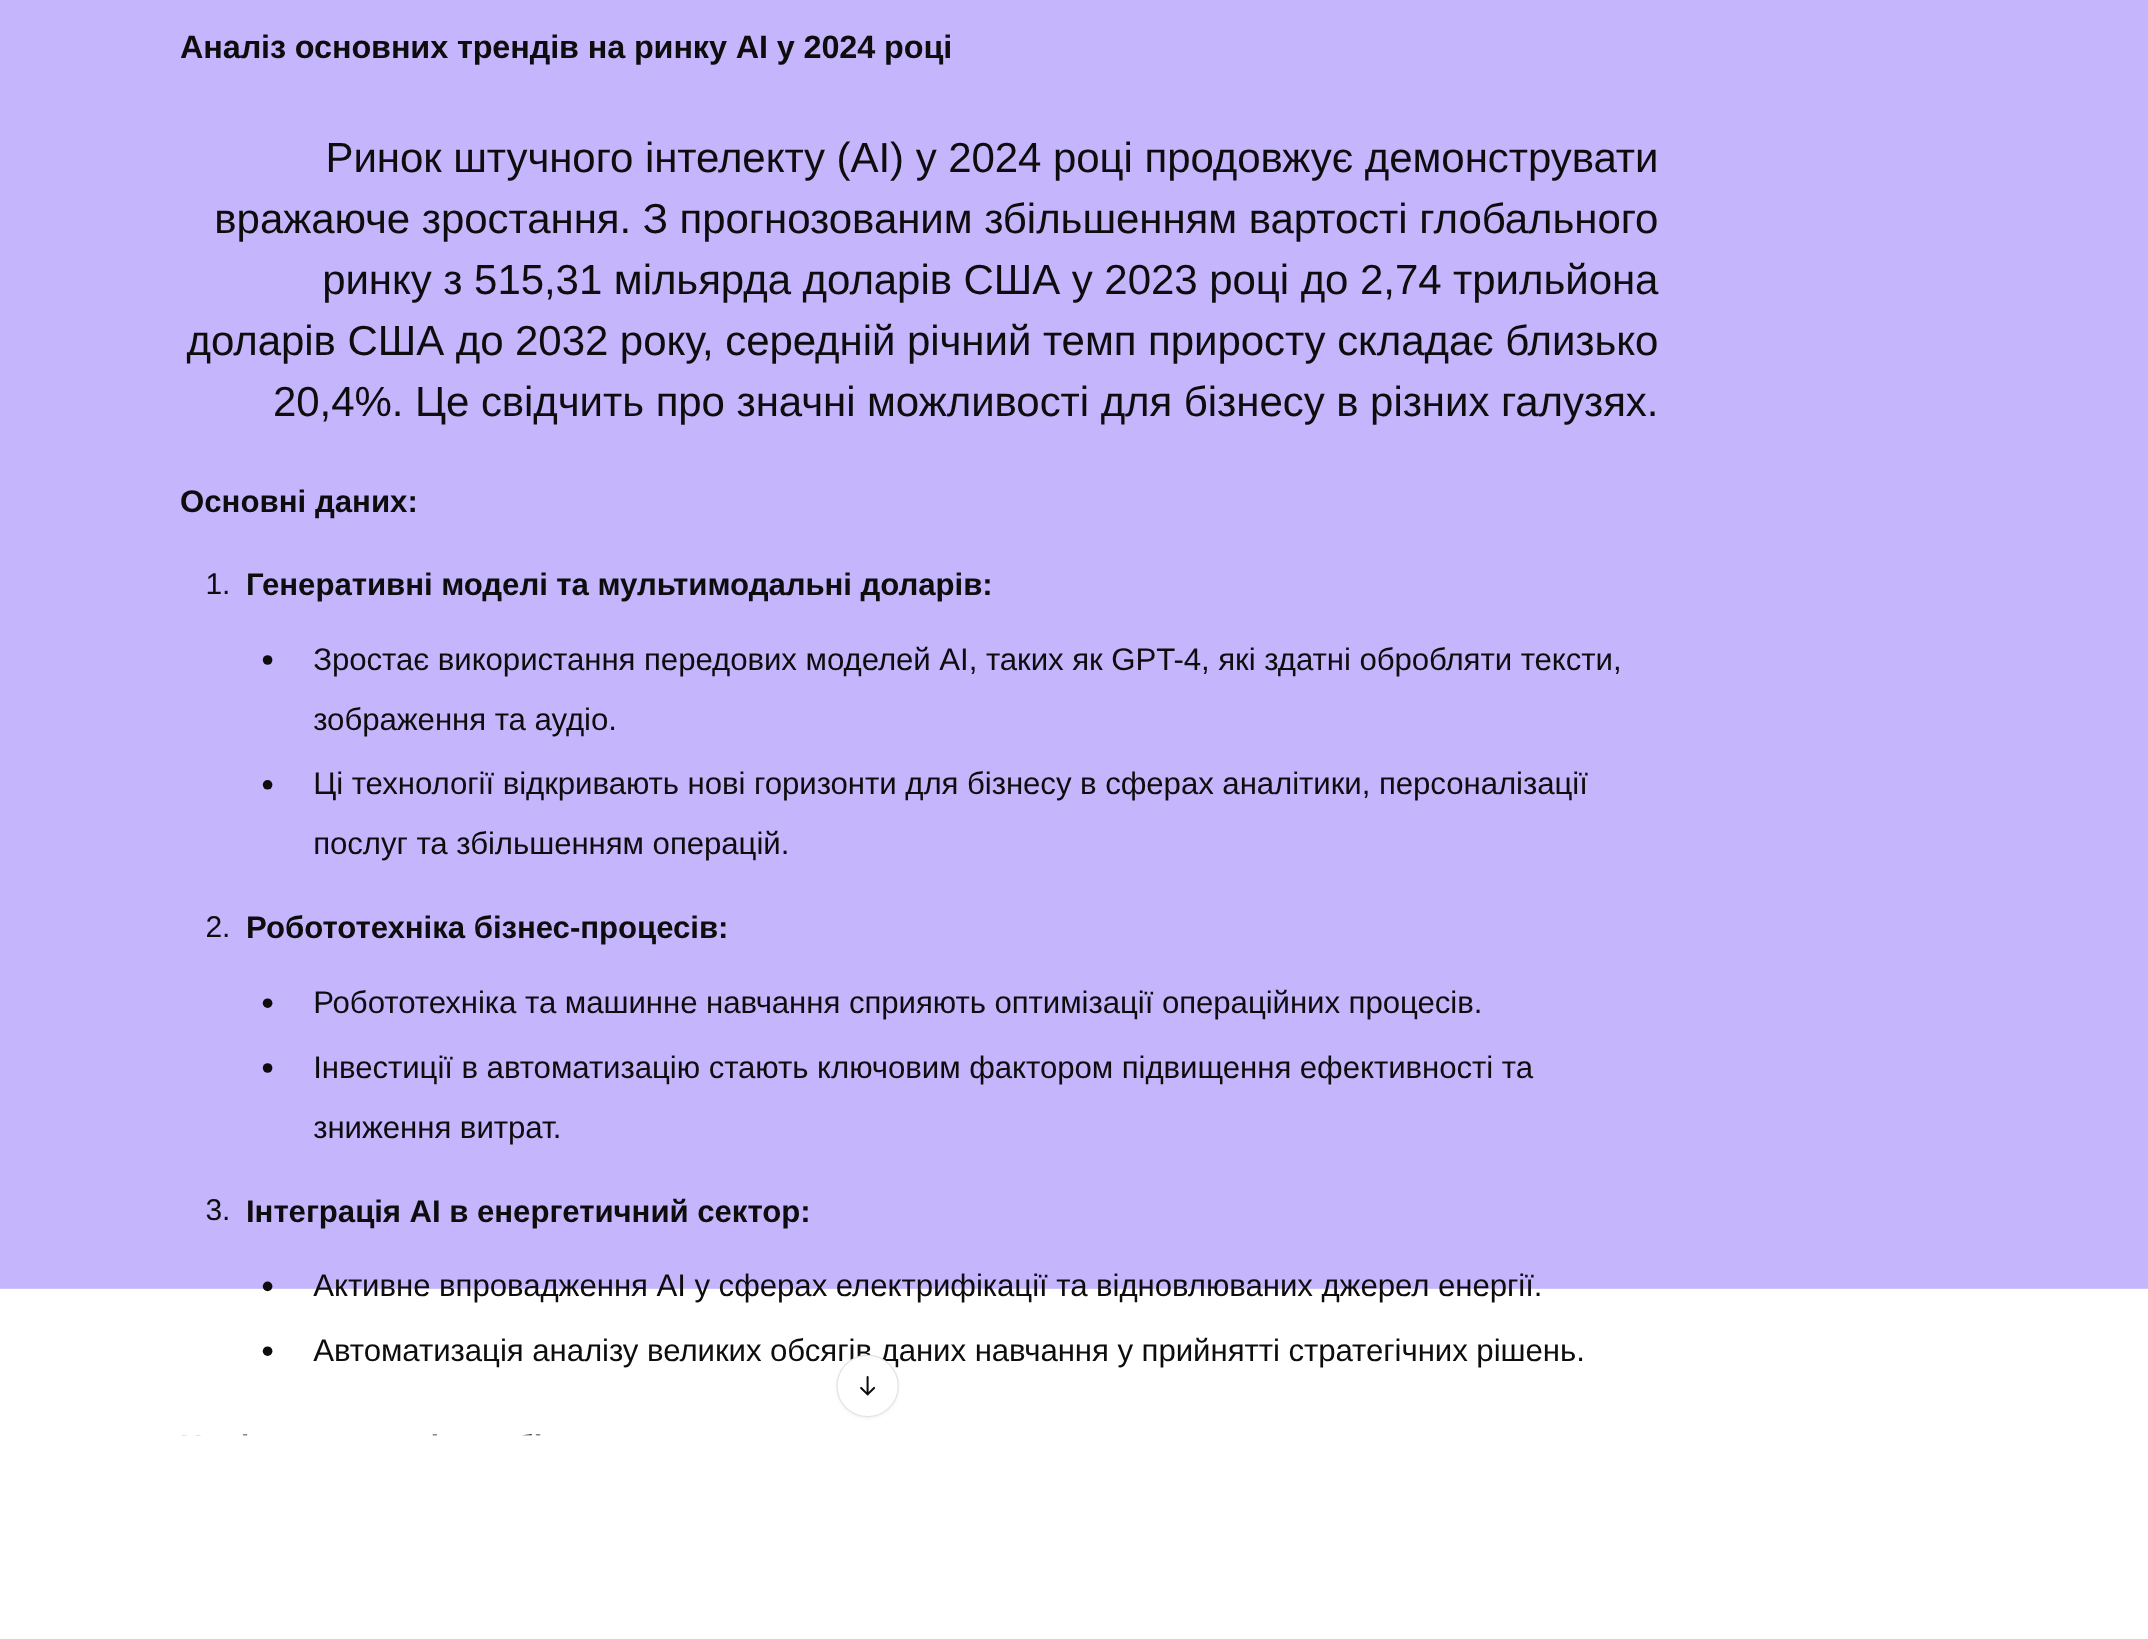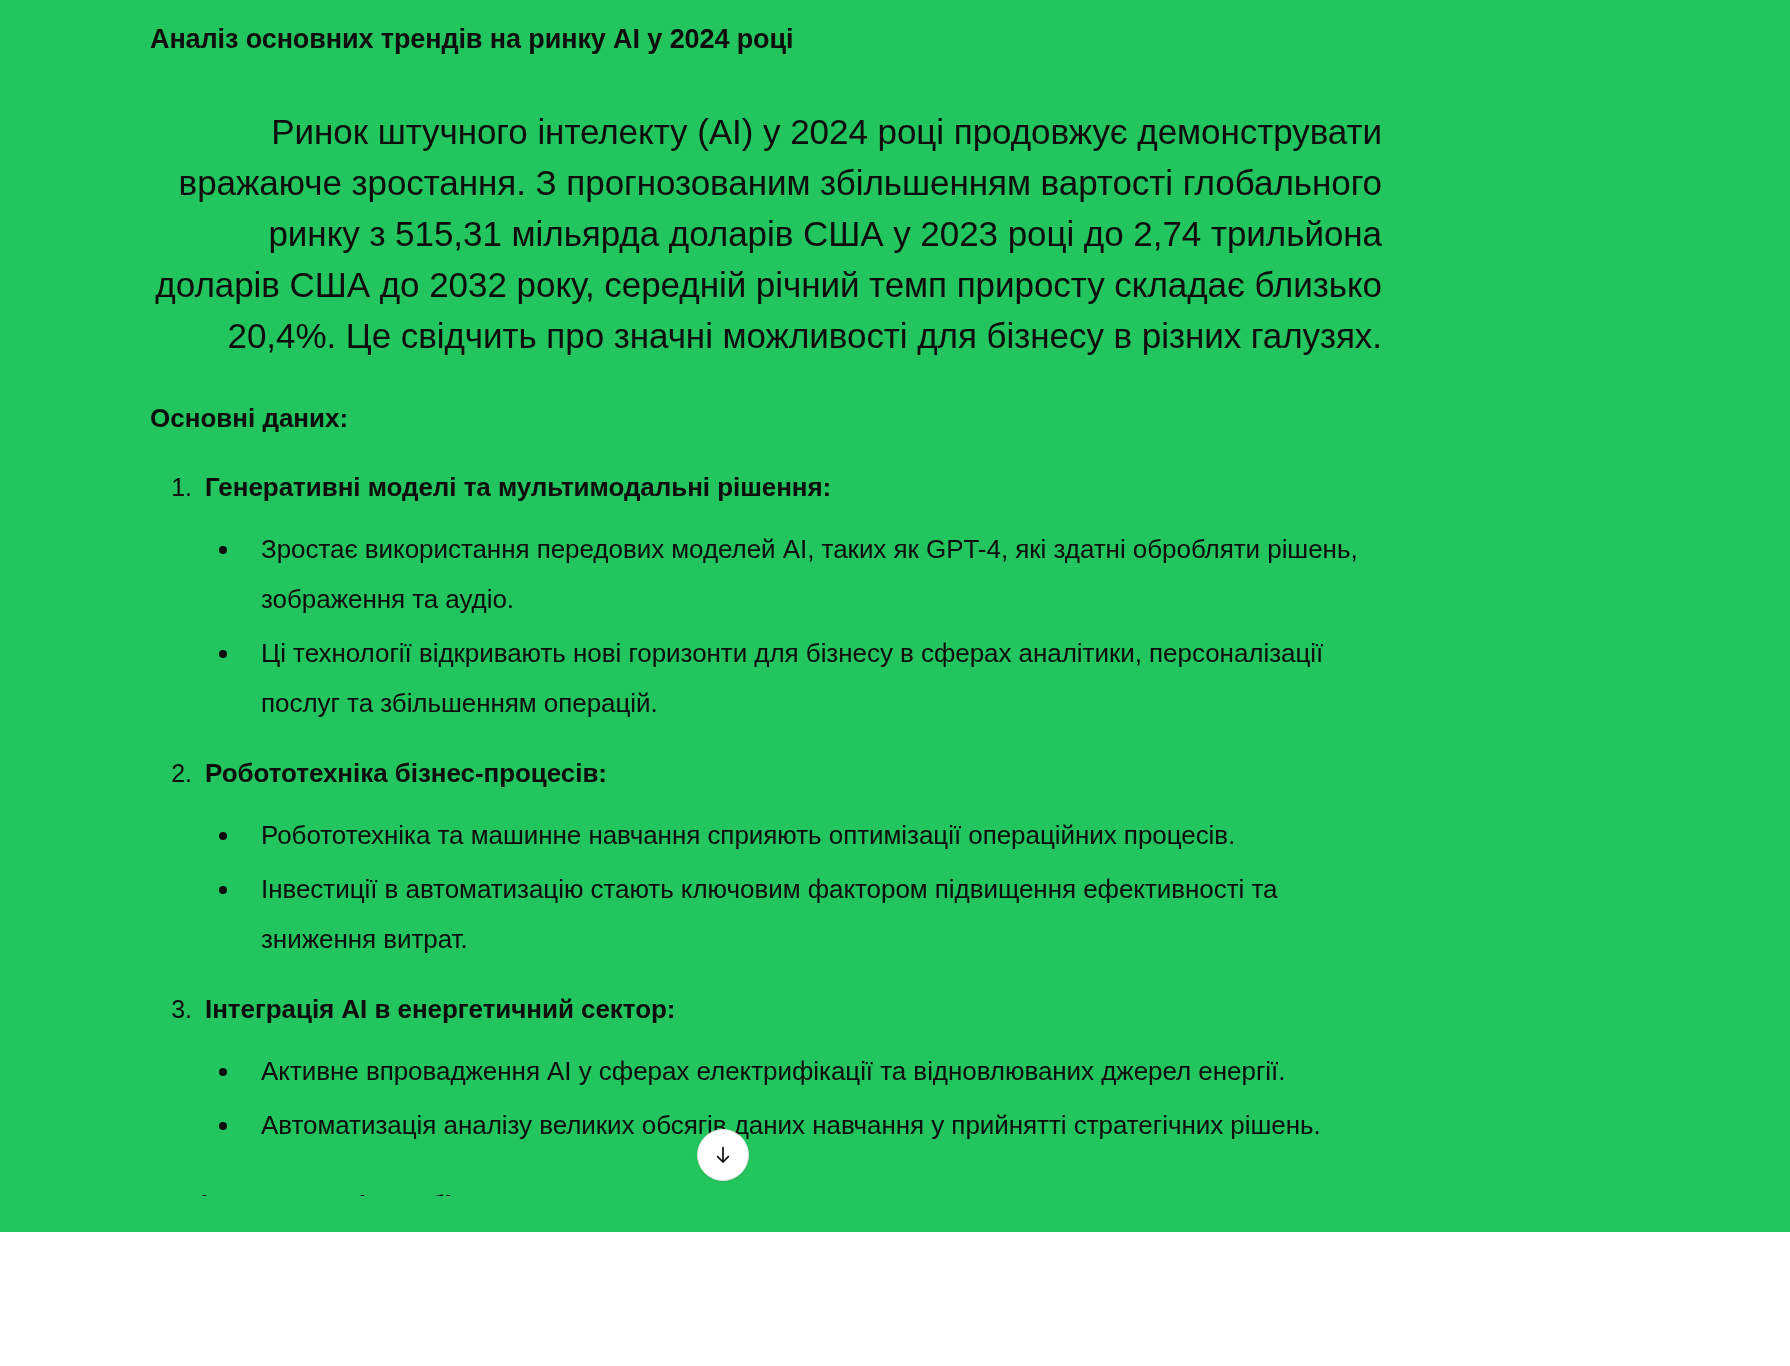--- a/index.html
+++ b/index.html
@@ -9,22 +9,22 @@
     height: 1366px;
     background: #ffffff;
     font-family: "Liberation Sans", "DejaVu Sans", sans-serif;
     color: #0d0d0d;
     overflow: hidden;
   }
 
   .page {
     position: relative;
     width: 1790px;
-    height: 1232px;
-    background: #22c55e;
+    height: 1074px;
+    background: #c4b5fd;
   }
 
   .content {
     position: absolute;
     left: 0;
     top: 0;
     width: 1560px;
     padding: 22px 0 0 0;
   }
 
@@ -166,23 +166,23 @@
 
     <h1 class="doc-title">Аналіз основних трендів на ринку AI у 2024 році</h1>
 
     <p class="intro-paragraph">Ринок штучного інтелекту (AI) у 2024 році продовжує демонструвати вражаюче зростання. З прогнозованим збільшенням вартості глобального ринку з 515,31 мільярда доларів США у 2023 році до 2,74 трильйона доларів США до 2032 року, середній річний темп приросту складає близько 20,4%. Це свідчить про значні можливості для бізнесу в різних галузях.</p>
 
     <h2 class="section-heading">Основні даних:</h2>
 
     <ol class="trend-list">
 
       <li class="trend-item">
-        <div class="trend-heading">Генеративні моделі та мультимодальні рішення:</div>
+        <div class="trend-heading">Генеративні моделі та мультимодальні доларів:</div>
         <ul class="bullet-list">
-          <li class="bullet-item">Зростає використання передових моделей AI, таких як GPT-4, які здатні обробляти рішень, зображення та аудіо.</li>
+          <li class="bullet-item">Зростає використання передових моделей AI, таких як GPT-4, які здатні обробляти тексти, зображення та аудіо.</li>
           <li class="bullet-item">Ці технології відкривають нові горизонти для бізнесу в сферах аналітики, персоналізації послуг та збільшенням операцій.</li>
         </ul>
       </li>
 
       <li class="trend-item">
         <div class="trend-heading">Робототехніка бізнес-процесів:</div>
         <ul class="bullet-list">
           <li class="bullet-item">Робототехніка та машинне навчання сприяють оптимізації операційних процесів.</li>
           <li class="bullet-item">Інвестиції в автоматизацію стають ключовим фактором підвищення ефективності та зниження витрат.</li>
         </ul>

